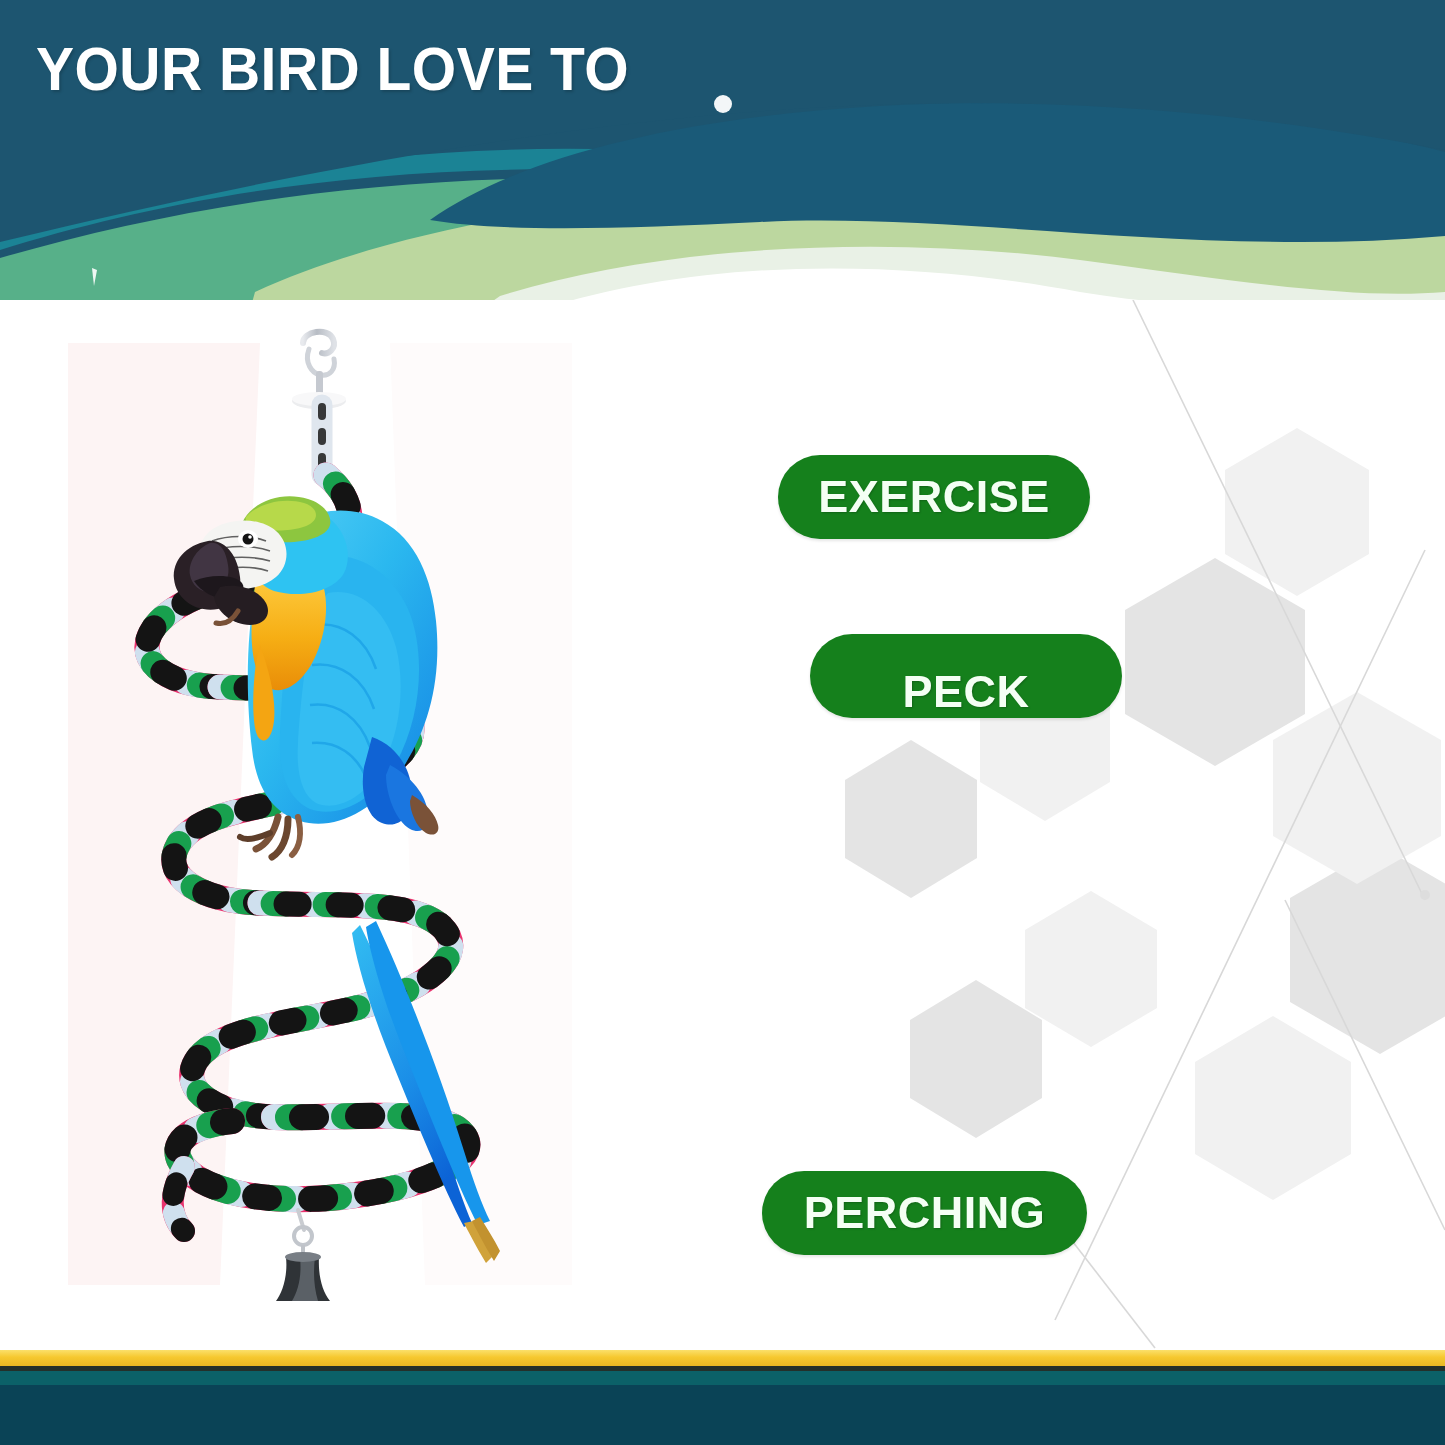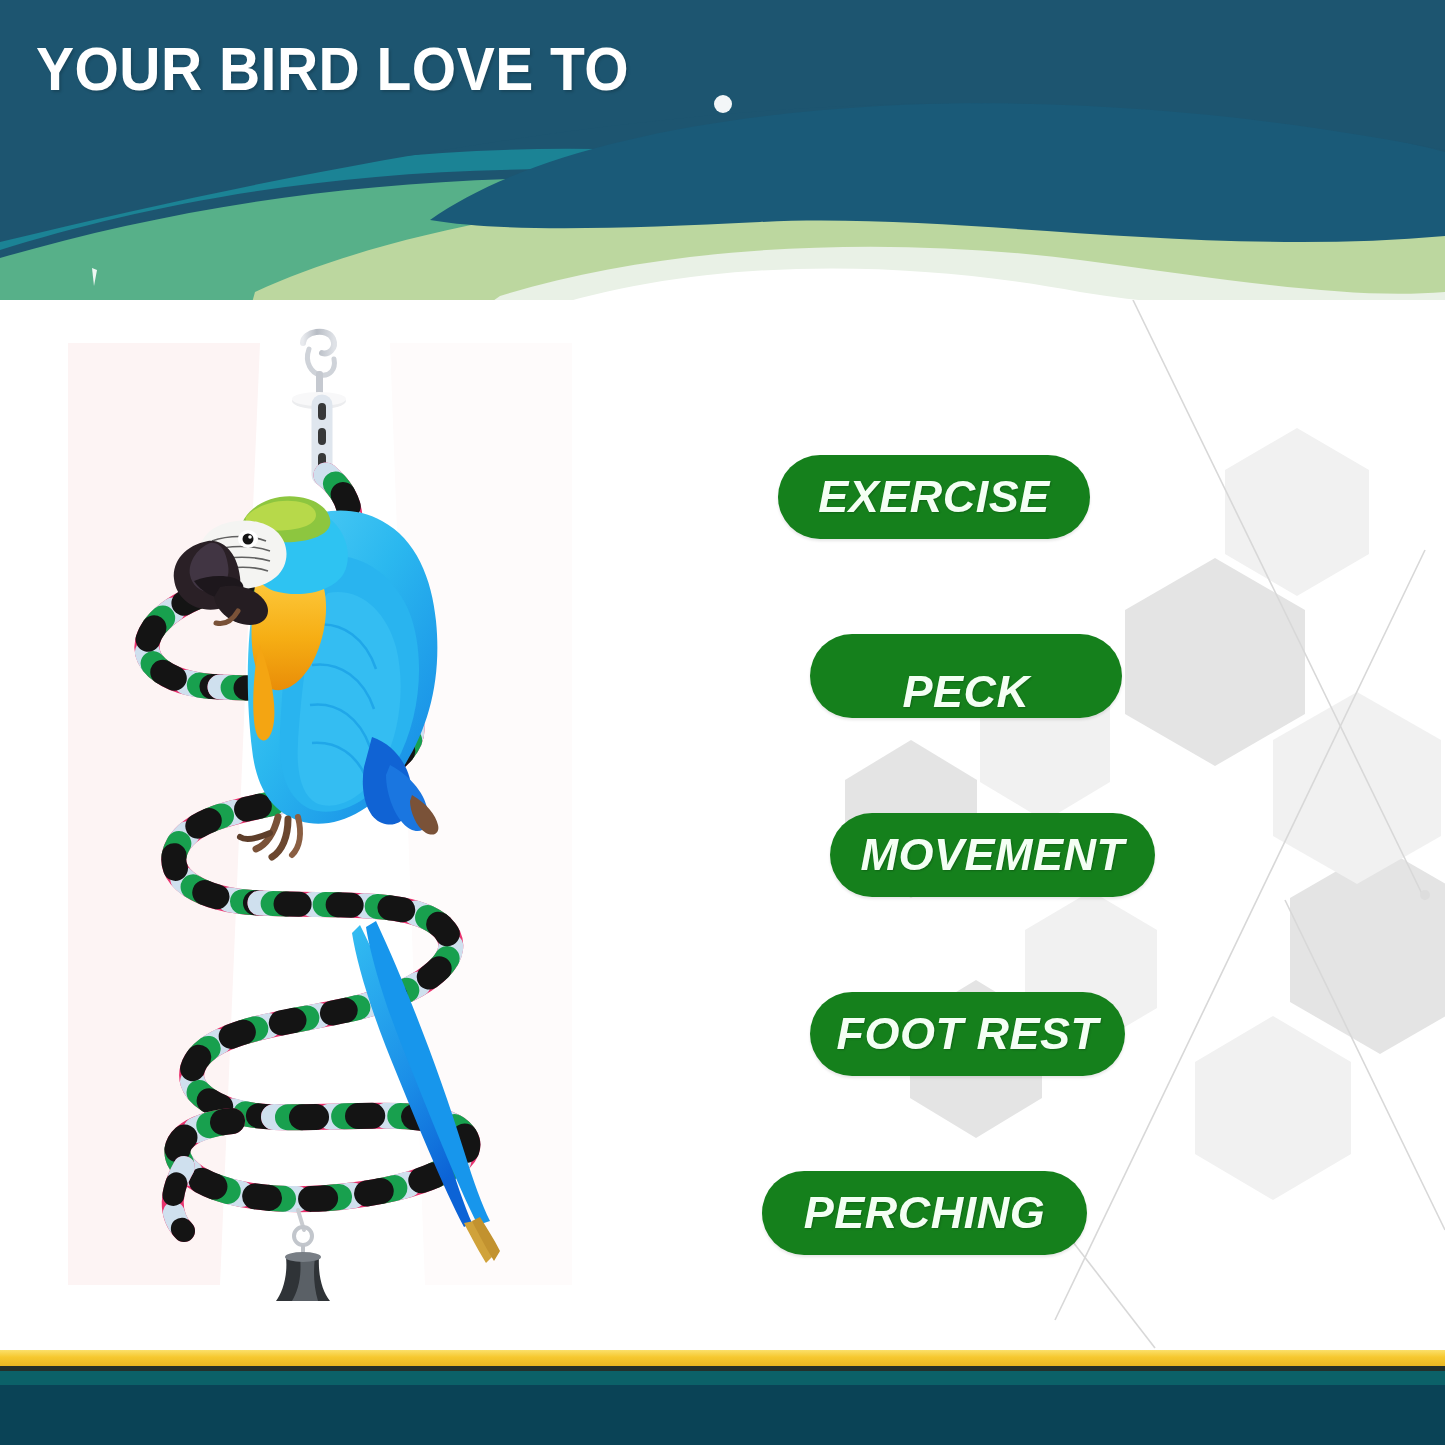--- a/index.html
+++ b/index.html
@@ -78,21 +78,20 @@
     height:84px;
     box-shadow:0 2px 3px rgba(0,0,0,0.10);
   }
   .pill-label{
     color:#f4fff4;
     font-weight:bold;
     font-size:45px;
     letter-spacing:0.5px;
     white-space:nowrap;
     text-shadow:1px 1px 2px rgba(0,0,0,0.22);
-    font-style:italic;
   }
   .pill-0{left:38px;  top:155px; width:312px;}
   .pill-1{left:70px;  top:334px; width:312px;align-items:flex-end;}
   .pill-2{left:90px;  top:513px; width:325px;}
   .pill-3{left:70px;  top:692px; width:315px;}
   .pill-4{left:22px;  top:871px; width:325px;}
 
   
   .footer-band{
     position:absolute;left:0;bottom:0;
@@ -308,26 +307,20 @@
       </svg>
     </div>
 
     <div class="pill-list">
       <div class="pill pill-0">
         <span class="pill-label">EXERCISE</span>
       </div>
       <div class="pill pill-1">
         <span class="pill-label">PECK</span>
       </div>
-      <div class="pill pill-2">
-        <span class="pill-label">MOVEMENT</span>
-      </div>
-      <div class="pill pill-3">
-        <span class="pill-label">FOOT REST</span>
-      </div>
       <div class="pill pill-4">
         <span class="pill-label">PERCHING</span>
       </div>
     </div>
 
   </div>
 
   <div class="footer-band">
     <div class="footer-gold"></div>
     <div class="footer-dark-line"></div>

